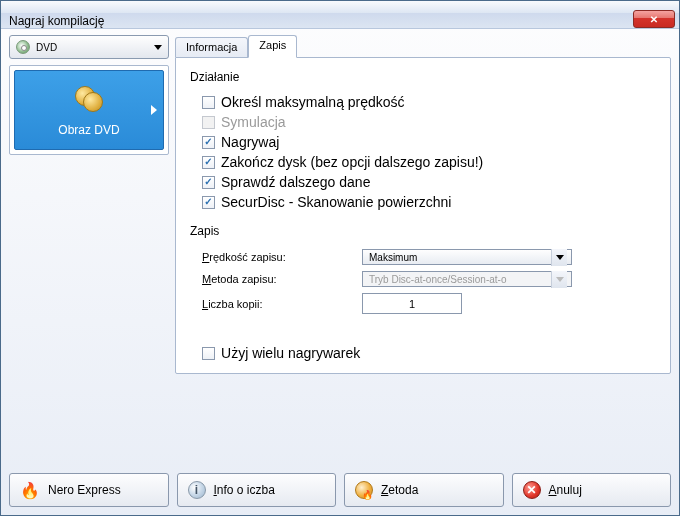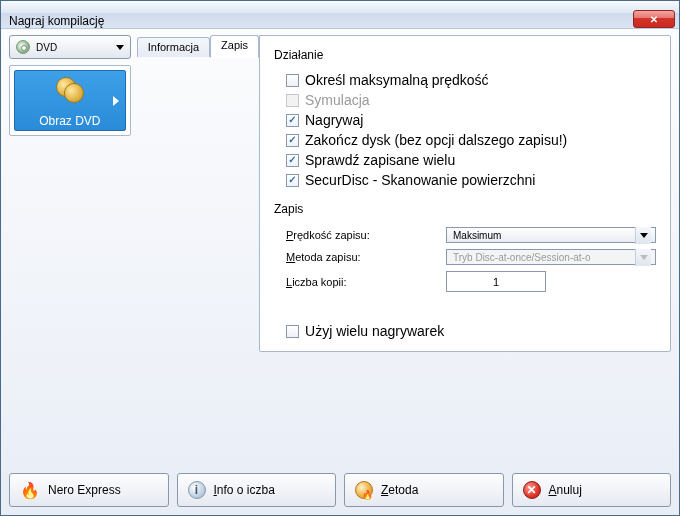--- a/index.html
+++ b/index.html
@@ -86,21 +86,21 @@
 .project-panel {
   flex: 1;
   border: 1px solid #a9b8cf;
   background: #fff;
   border-radius: 2px;
   padding: 4px;
 }
 .project-tile {
   background: linear-gradient(to bottom, #3da0e8 0%, #2a8bd8 100%);
   border: 1px solid #1f6bb0;
-  height: 61px;
+  height: 80px;
   border-radius: 2px;
   display: flex;
   flex-direction: column;
   align-items: center;
   justify-content: center;
   color: #fff;
   position: relative;
   gap: 6px;
 }
 .dvd-icon {
@@ -120,20 +120,21 @@
 .tile-arrow {
   position: absolute; right: 6px; top: 50%; transform: translateY(-50%);
   width: 0; height: 0;
   border-top: 5px solid transparent;
   border-bottom: 5px solid transparent;
   border-left: 6px solid #fff;
 }
 .right-col {
   flex: 1;
   display: flex;
+  flex-direction: column;
   min-height: 0;
 }
 .tabbar { display: flex; height: 22px; position: relative; z-index: 2; }
 .tab {
   border: 1px solid #a9b8cf;
   border-bottom: none;
   border-radius: 3px 3px 0 0;
   padding: 3px 10px 2px 10px;
   background: linear-gradient(to bottom,#f4f6fb,#e6ebf4);
   color: #000;
@@ -297,21 +298,21 @@
           <div class="checkbox-row">
             <span class="cb checked"></span>
             <span>Nagrywaj</span>
           </div>
           <div class="checkbox-row">
             <span class="cb checked"></span>
             <span>Zakończ dysk (bez opcji dalszego zapisu!)</span>
           </div>
           <div class="checkbox-row">
             <span class="cb checked"></span>
-            <span>Sprawdź zapisane wielu</span>
+            <span>Sprawdź dalszego dane</span>
           </div>
           <div class="checkbox-row">
             <span class="cb checked"></span>
             <span>SecurDisc - Skanowanie powierzchni</span>
           </div>
 
           <div class="section-title mt">Zapis</div>
 
           <div class="form-row">
             <span class="form-label"><span class="ul">P</span><span>rędkość zapisu:</span></span>

